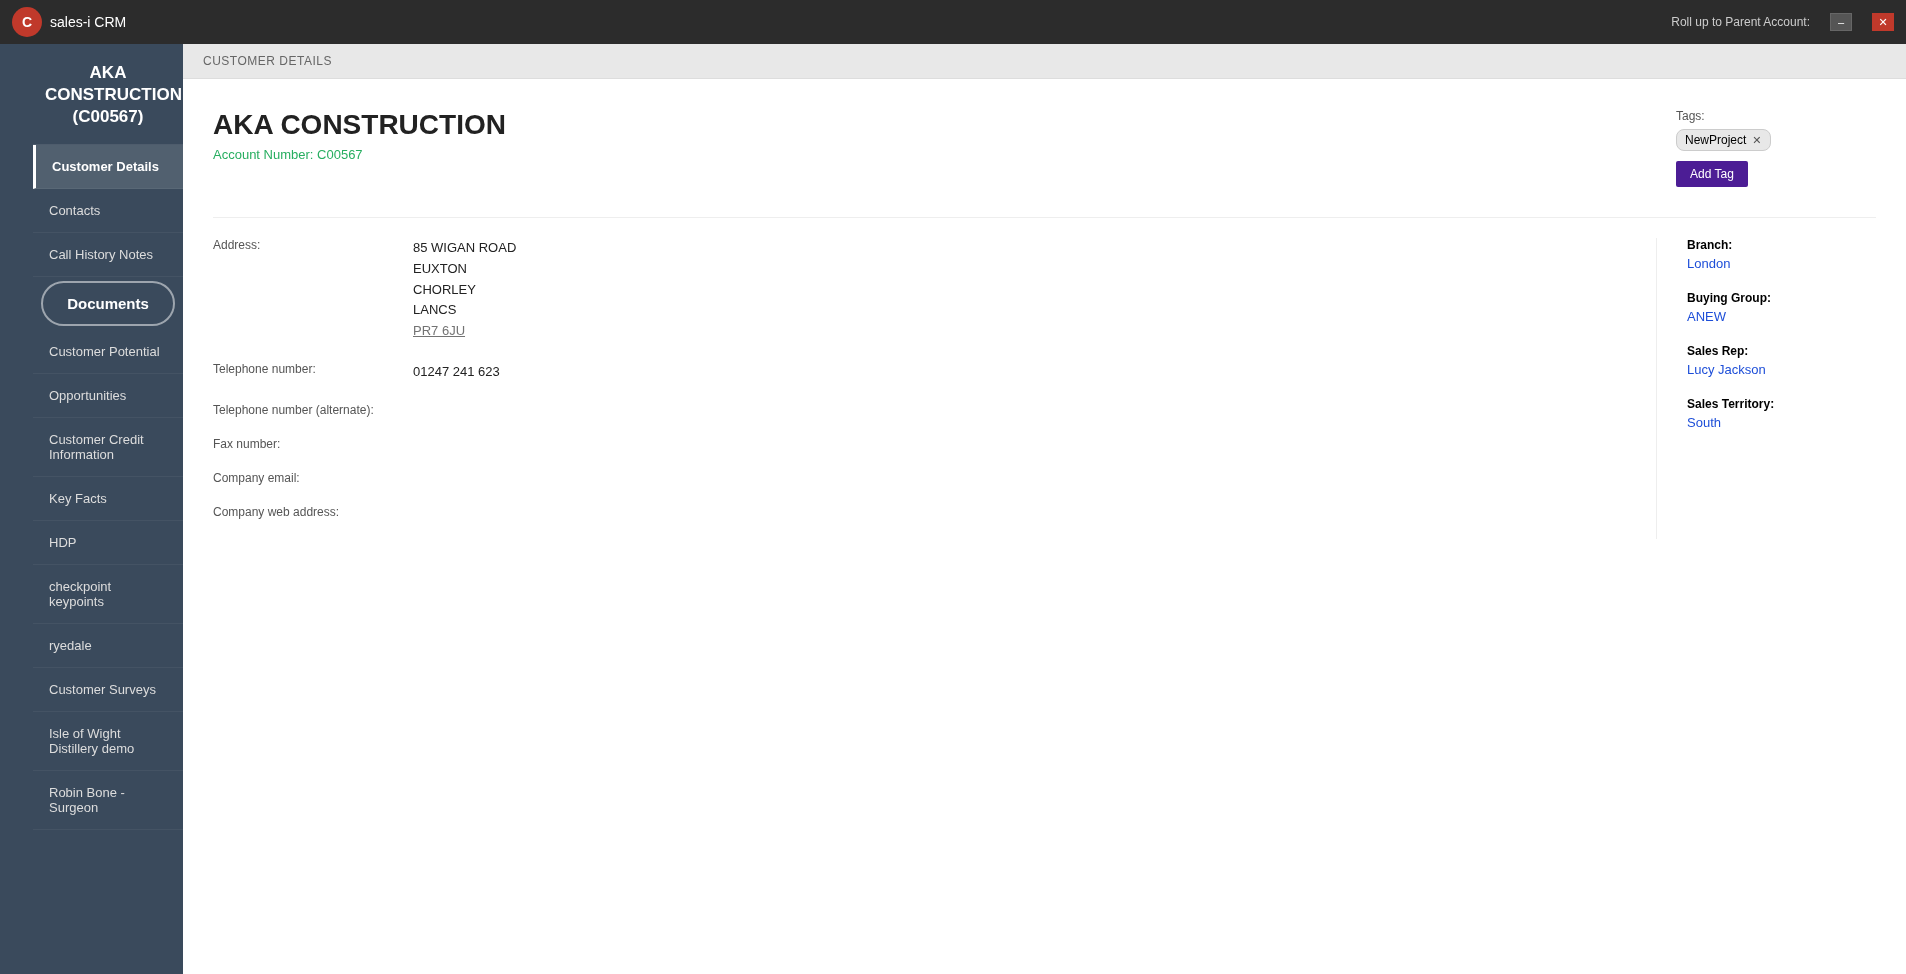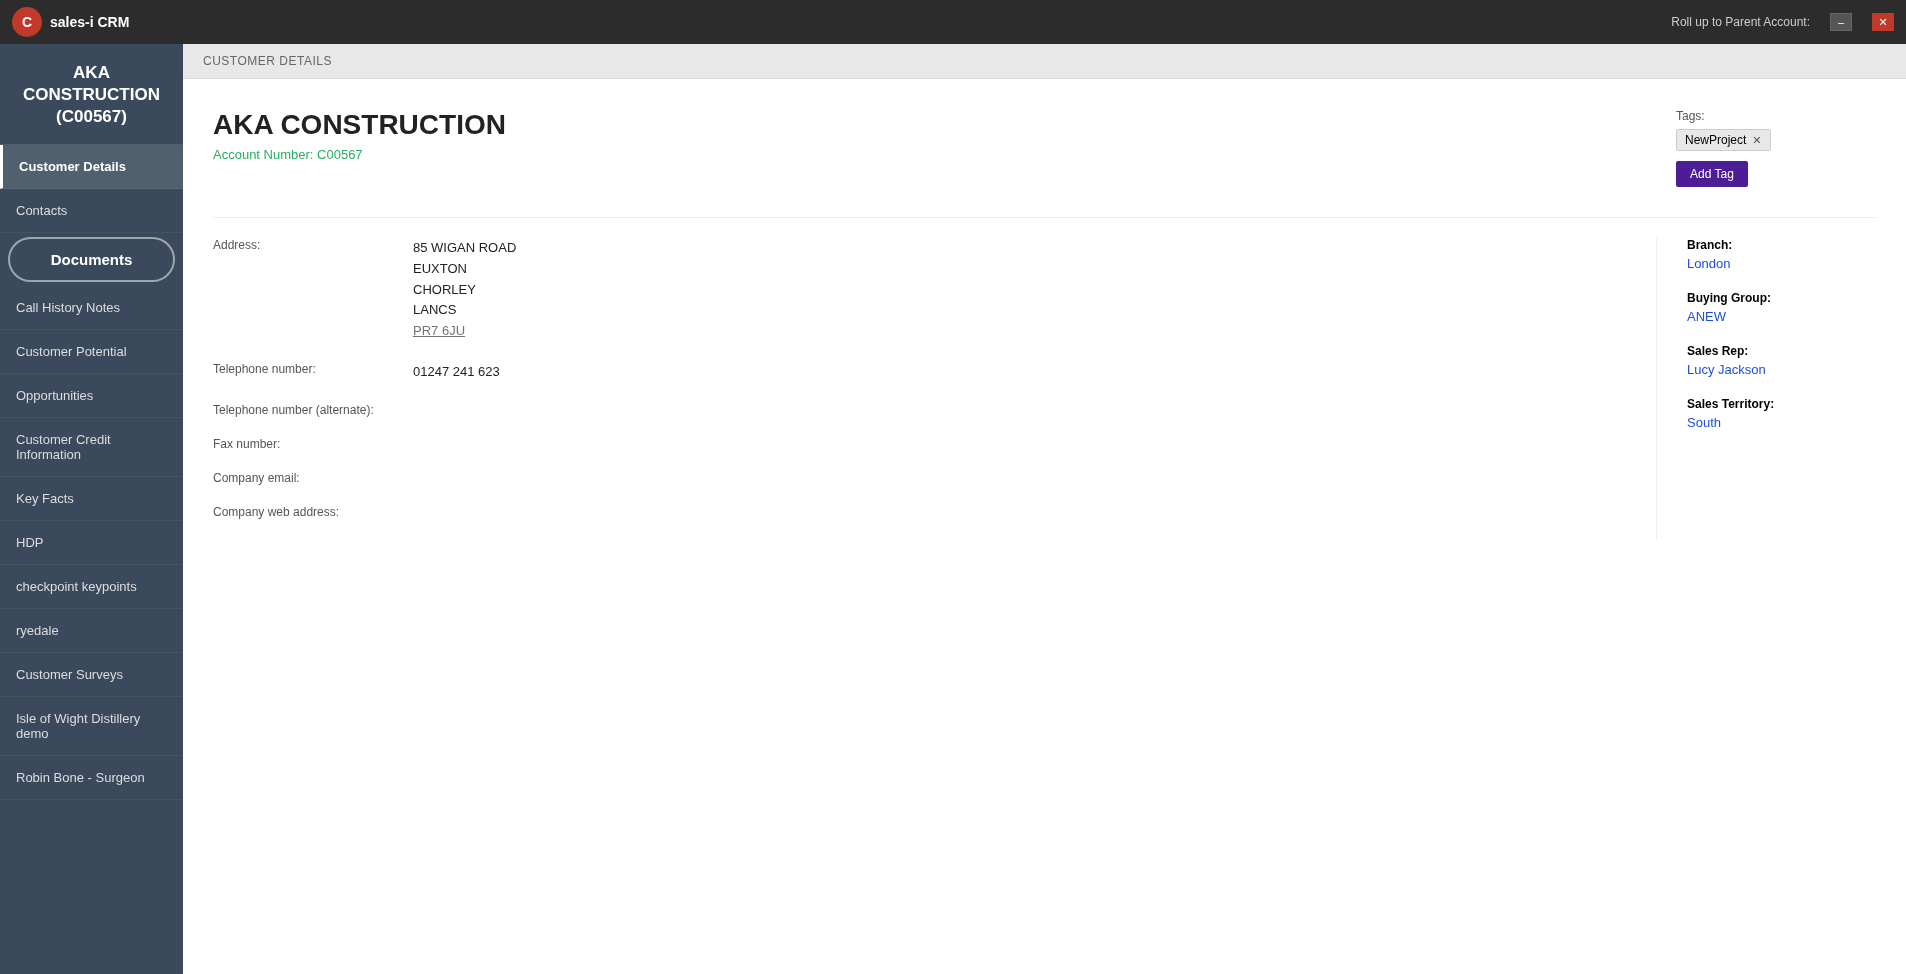--- a/index.html
+++ b/index.html
@@ -29,21 +29,21 @@
       align-items: center;
       justify-content: center;
       color: white;
       font-weight: bold;
       font-size: 14px;
       flex-shrink: 0;
     }
     .app-title {
       color: white;
       font-size: 14px;
-      font-weight: bold;
+      font-weight: normal;
     }
     .top-bar-right {
       margin-left: auto;
       display: flex;
       align-items: center;
       gap: 20px;
       font-size: 12px;
       color: #ccc;
     }
     .window-btn {
@@ -72,20 +72,21 @@
 
     
     .sidebar {
       width: 183px;
       background: #3a4a5c;
       color: white;
       flex-shrink: 0;
       overflow-y: auto;
       display: flex;
       flex-direction: column;
+      padding-left: 33px;
     }
     .sidebar-header {
       padding: 18px 12px 16px;
       text-align: center;
       font-weight: bold;
       font-size: 17px;
       line-height: 1.3;
       border-bottom: 1px solid rgba(255,255,255,0.1);
     }
     .sidebar-item {
@@ -161,21 +162,21 @@
     .tags-label {
       font-size: 12px;
       color: #555;
       margin-bottom: 6px;
     }
     .tag-item {
       display: inline-flex;
       align-items: center;
       background: #e8e8e8;
       border: 1px solid #ccc;
-      border-radius: 2px;
+      border-radius: 8px;
       padding: 3px 8px;
       font-size: 12px;
       margin-right: 4px;
       margin-bottom: 6px;
     }
     .tag-remove {
       margin-left: 6px;
       cursor: pointer;
       color: #555;
       font-size: 11px;
@@ -258,25 +259,25 @@
 
   <div class="sidebar">
     <div class="sidebar-header">AKA CONSTRUCTION (C00567)</div>
 
     <div class="sidebar-item active">
       <span>Customer Details</span>
     </div>
     <div class="sidebar-item">
       <span>Contacts</span>
     </div>
+    <div class="sidebar-item">
+      <span>Call History Notes</span>
+    </div>
     <div class="sidebar-item documents-item">
       <span>Documents</span>
-    </div>
-    <div class="sidebar-item">
-      <span>Call History Notes</span>
     </div>
     <div class="sidebar-item">
       <span>Customer Potential</span>
     </div>
     <div class="sidebar-item">
       <span>Opportunities</span>
     </div>
     <div class="sidebar-item">
       <span>Customer Credit Information</span>
     </div>

